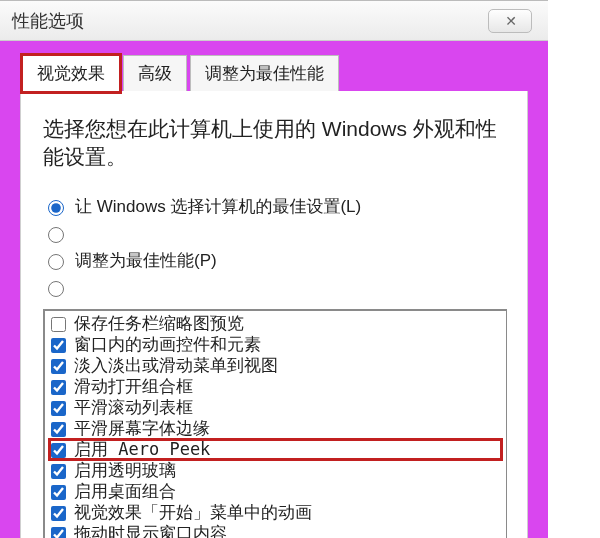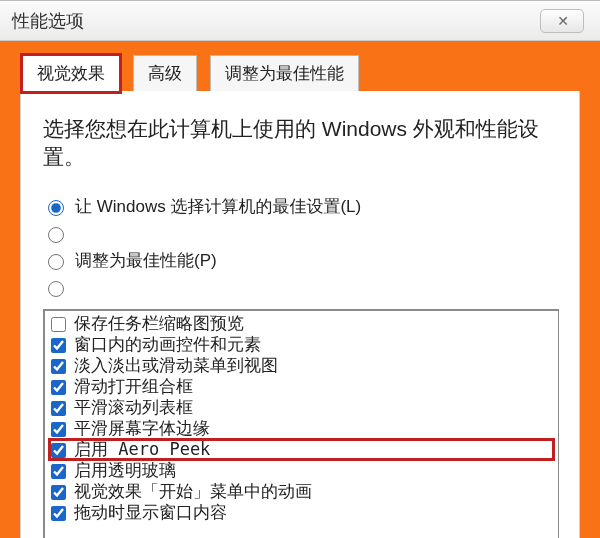--- a/index.html
+++ b/index.html
@@ -8,23 +8,23 @@
     font-family: "Microsoft YaHei", "SimSun", sans-serif;
     font-size: 15px;
     background: #fff;
     width: 600px;
     height: 538px;
     overflow: hidden;
     color: #222;
   }
   .window {
     position: relative;
-    width: 600px;
+    width: 548px;
     height: 538px;
-    background: #f97316;
+    background: #d946ef;
     border-top: 1px solid #bbb;
   }
   .titlebar {
     height: 40px;
     display: flex;
     align-items: center;
     padding: 0 12px;
     background: linear-gradient(#fbfbfb, #ebebeb);
     border-bottom: 1px solid #ccc;
   }
@@ -47,21 +47,21 @@
     color: #666;
     font-family: Arial, sans-serif;
     font-size: 14px;
     letter-spacing: -2px;
     cursor: pointer;
   }
   .tabrow {
     display: flex;
     align-items: center;
     padding: 14px 0 0 22px;
-    gap: 14px;
+    gap: 4px;
   }
   .tab {
     padding: 6px 14px 6px 14px;
     border: 1px solid #bdbdbd;
     background: #f6f6f6;
     color: #222;
     font-size: 17px;
     cursor: pointer;
     position: relative;
     margin-right: -1px;
@@ -211,20 +211,24 @@
         <label class="check-line highlight-box">
           <input type="checkbox" checked="" style="">
           <span>启用 Aero Peek</span>
         </label>
         <label class="check-line">
           <input type="checkbox" checked="" style="">
           <span>启用透明玻璃</span>
         </label>
         <label class="check-line">
           <input type="checkbox" checked="" style="">
+          <span>启用桌面组合</span>
+        </label>
+        <label class="check-line">
+          <input type="checkbox" checked="" style="">
           <span>视觉效果「开始」菜单中的动画</span>
         </label>
         <label class="check-line">
           <input type="checkbox" checked="" style="">
           <span>拖动时显示窗口内容</span>
         </label>
 
       </div>
     </div>
 

